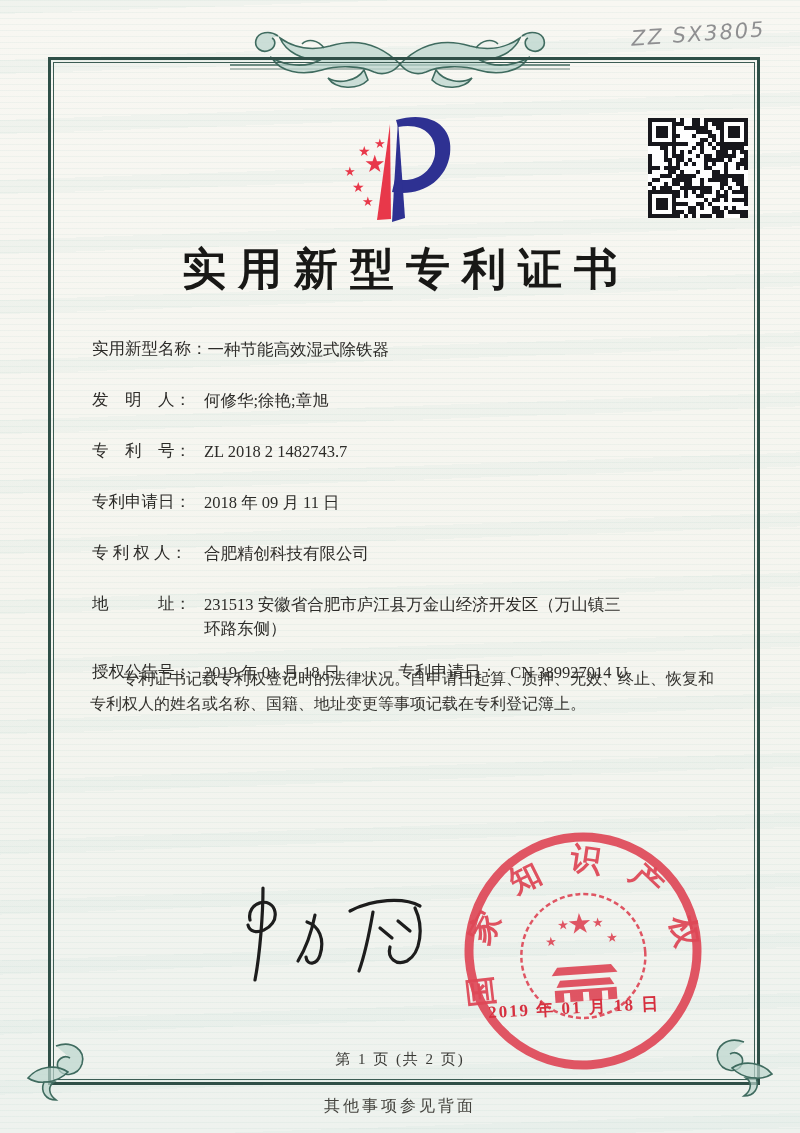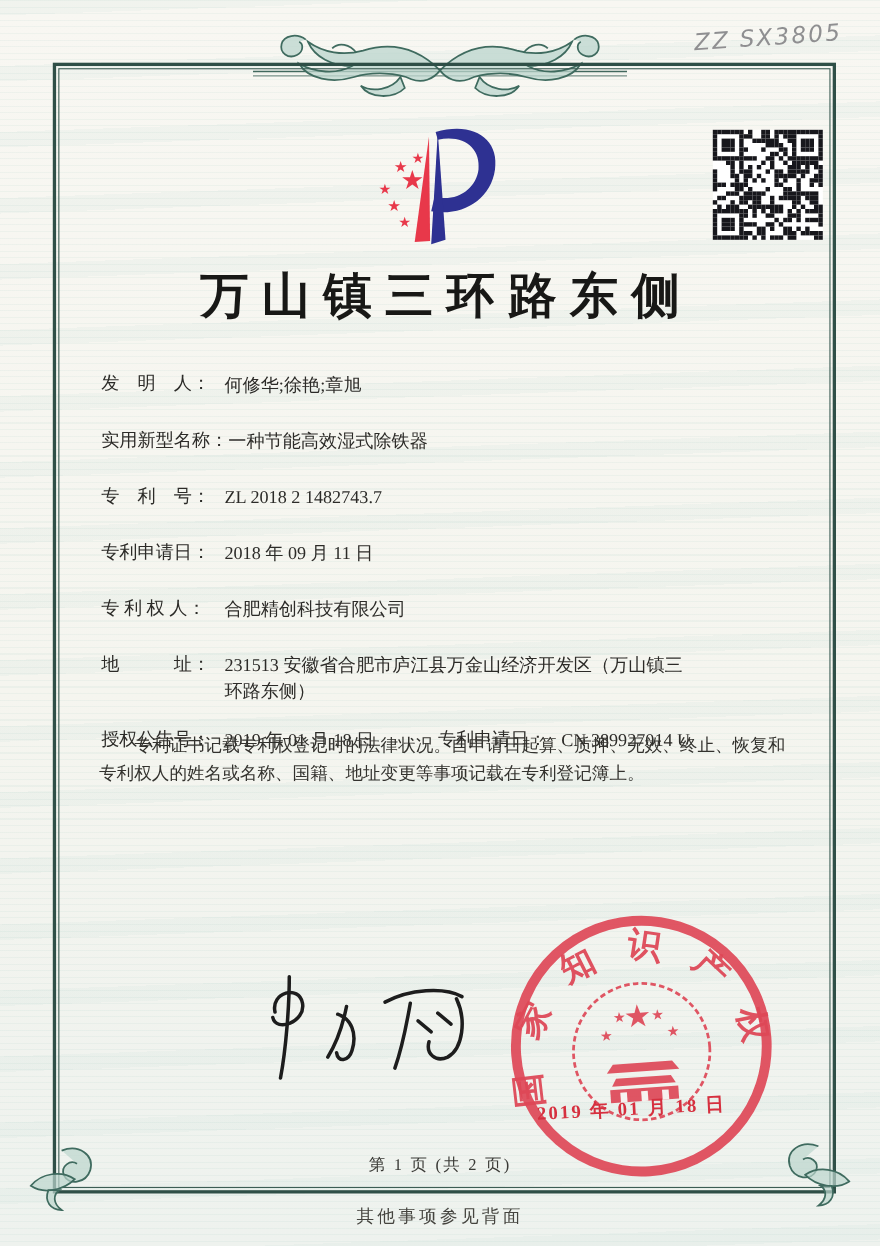--- a/index.html
+++ b/index.html
@@ -446,28 +446,28 @@
       <i style="left:44px;top:96px"></i>
       <i style="left:52px;top:96px"></i>
       <i style="left:56px;top:96px"></i>
       <i style="left:60px;top:96px"></i>
       <i style="left:68px;top:96px"></i>
       <i style="left:72px;top:96px"></i>
       <i style="left:92px;top:96px"></i>
       <i style="left:96px;top:96px"></i>
     </div>
 
-  <div class="title">万山镇三环路东侧</div>
+  <div class="title">实用新型专利证书</div>
 
   <div class="fields">
     <div class="row">
+      <span class="flabel">实用新型名称：</span><span class="fvalue">一种节能高效湿式除铁器</span>
+    </div>
+    <div class="row">
       <span class="flabel">发　明　人：</span><span class="fvalue">何修华;徐艳;章旭</span>
-    </div>
-    <div class="row">
-      <span class="flabel">实用新型名称：</span><span class="fvalue">一种节能高效湿式除铁器</span>
     </div>
     <div class="row">
       <span class="flabel">专　利　号：</span><span class="fvalue">ZL 2018 2 1482743.7</span>
     </div>
     <div class="row">
       <span class="flabel">专利申请日：</span><span class="fvalue">2018 年 09 月 11 日</span>
     </div>
     <div class="row">
       <span class="flabel">专 利 权 人：</span><span class="fvalue">合肥精创科技有限公司</span>
     </div>

